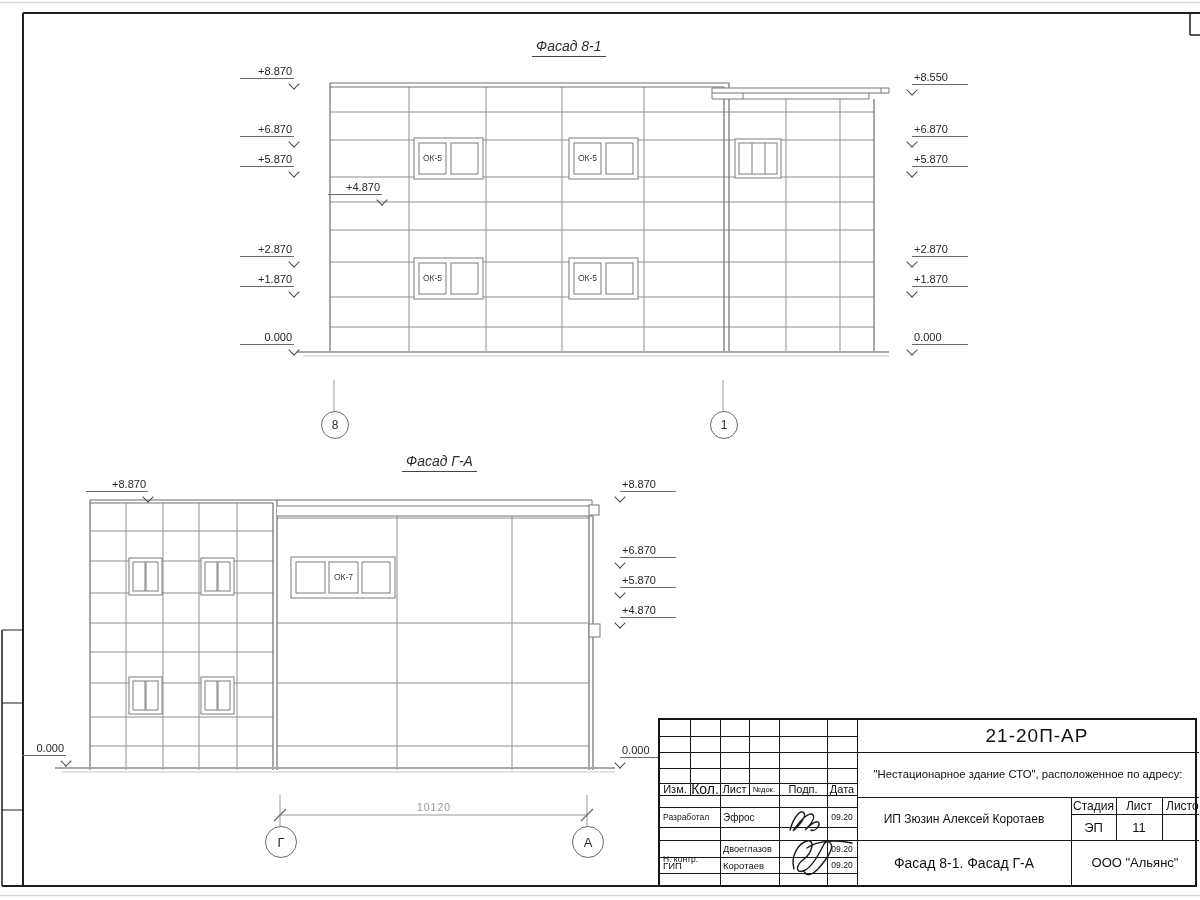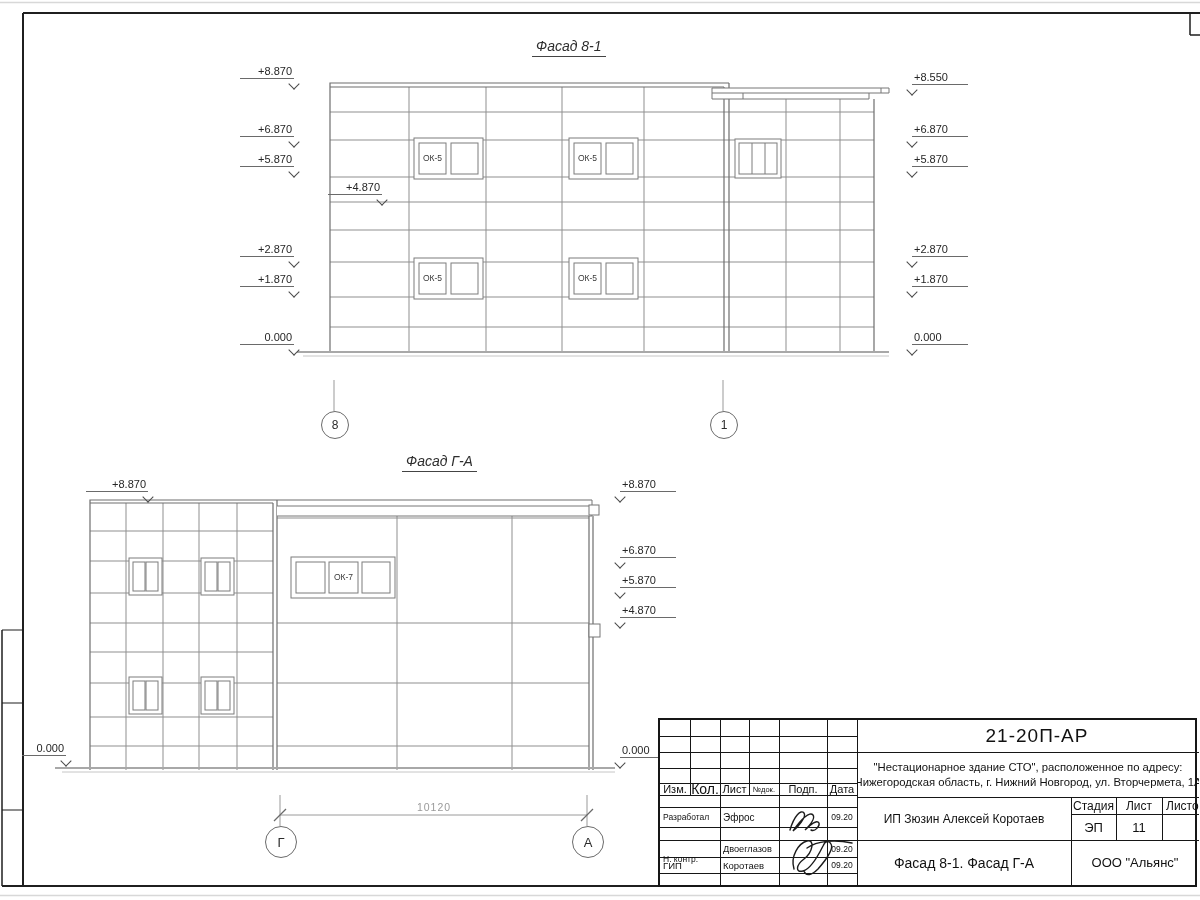--- a/index.html
+++ b/index.html
@@ -239,21 +239,20 @@
     <div class="cell left" style="left:3px;top:120px;width:56px;height:17px;font-size:8.5px;margin-top:10px;">Н. контр.</div>
     <div class="cell left" style="left:63px;top:120px;width:54px;height:17px;font-size:9.2px;">Двоеглазов</div>
     <div class="cell" style="left:167px;top:120px;width:30px;height:17px;font-size:8.5px;">09.20</div>
     <div class="cell left" style="left:3px;top:137px;width:56px;height:16px;font-size:9.5px;">ГИП</div>
     <div class="cell left" style="left:63px;top:137px;width:54px;height:16px;font-size:9.5px;">Коротаев</div>
     <div class="cell" style="left:167px;top:137px;width:30px;height:16px;font-size:8.5px;">09.20</div>
 
     <div class="cell" style="left:206px;top:0;width:342px;height:32px;font-size:19px;letter-spacing:1px;">21-20П-АР</div>
     <div class="cell" style="left:197px;top:32px;width:342px;height:45px;flex-direction:column;font-size:11.3px;line-height:15px;">
       <span>"Нестационарное здание СТО", расположенное по адресу:</span>
-      <span>Нижегородская область, г. Нижний Новгород, ул. Вторчермета, 1А</span>
     </div>
     <div class="cell" style="left:197px;top:77px;width:214px;height:43px;font-size:12px;">ИП Зюзин Алексей Коротаев</div>
     <div class="cell" style="left:411px;top:77px;width:45px;height:17px;font-size:12px;">Стадия</div>
     <div class="cell" style="left:456px;top:77px;width:46px;height:17px;font-size:12px;">Лист</div>
     <div class="cell left" style="left:506px;top:77px;width:33px;height:17px;font-size:12px;">Листов</div>
     <div class="cell" style="left:411px;top:94px;width:45px;height:26px;font-size:13px;">ЭП</div>
     <div class="cell" style="left:456px;top:94px;width:46px;height:26px;font-size:13px;">11</div>
     <div class="cell" style="left:197px;top:120px;width:214px;height:45px;font-size:14px;">Фасад 8-1. Фасад Г-А</div>
     <div class="cell" style="left:411px;top:120px;width:128px;height:45px;font-size:13px;">ООО "Альянс"</div>
 

